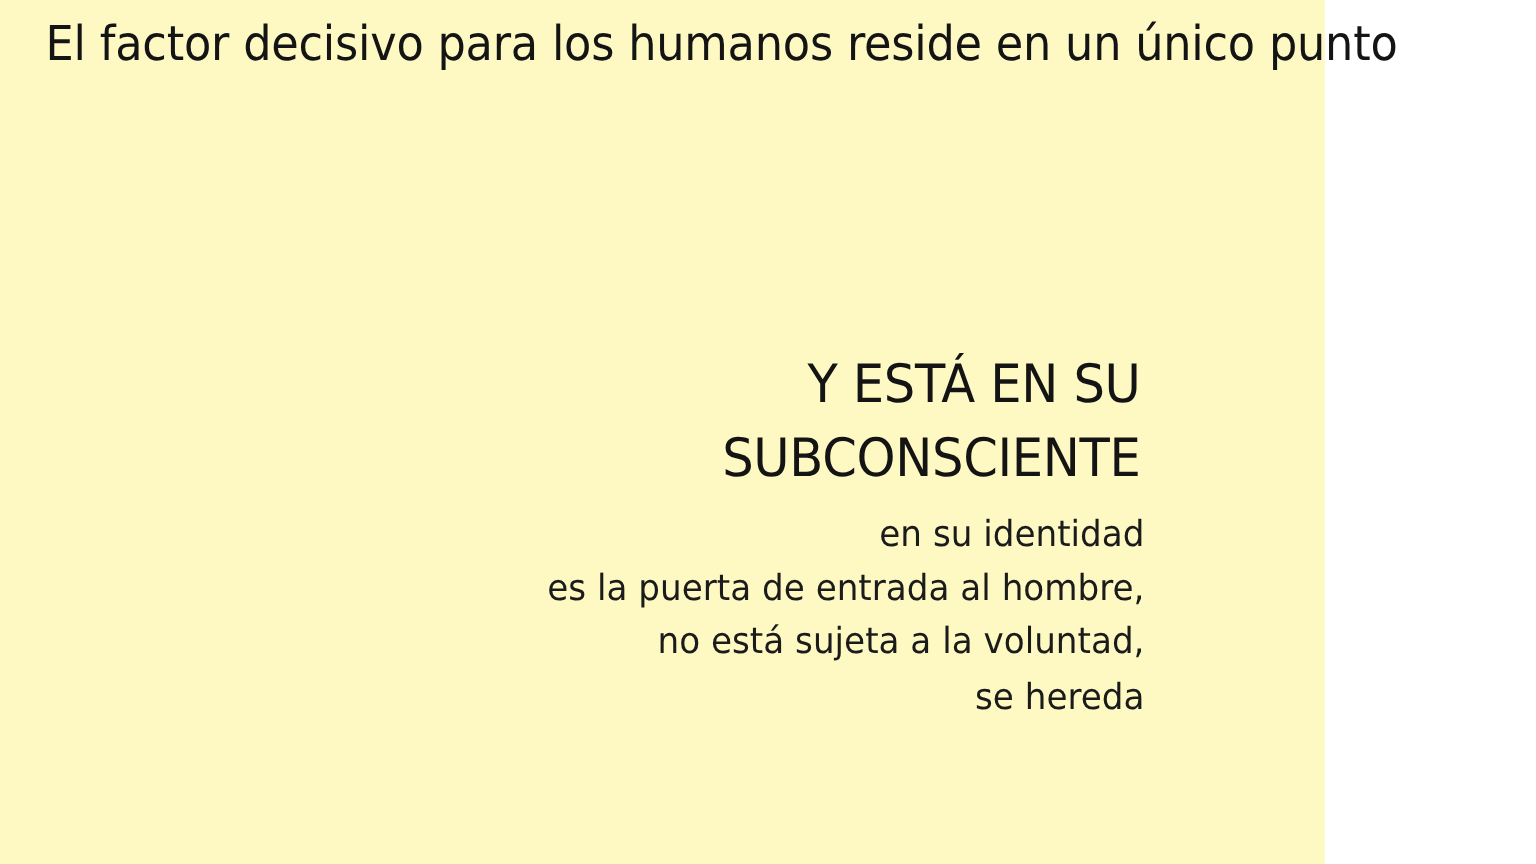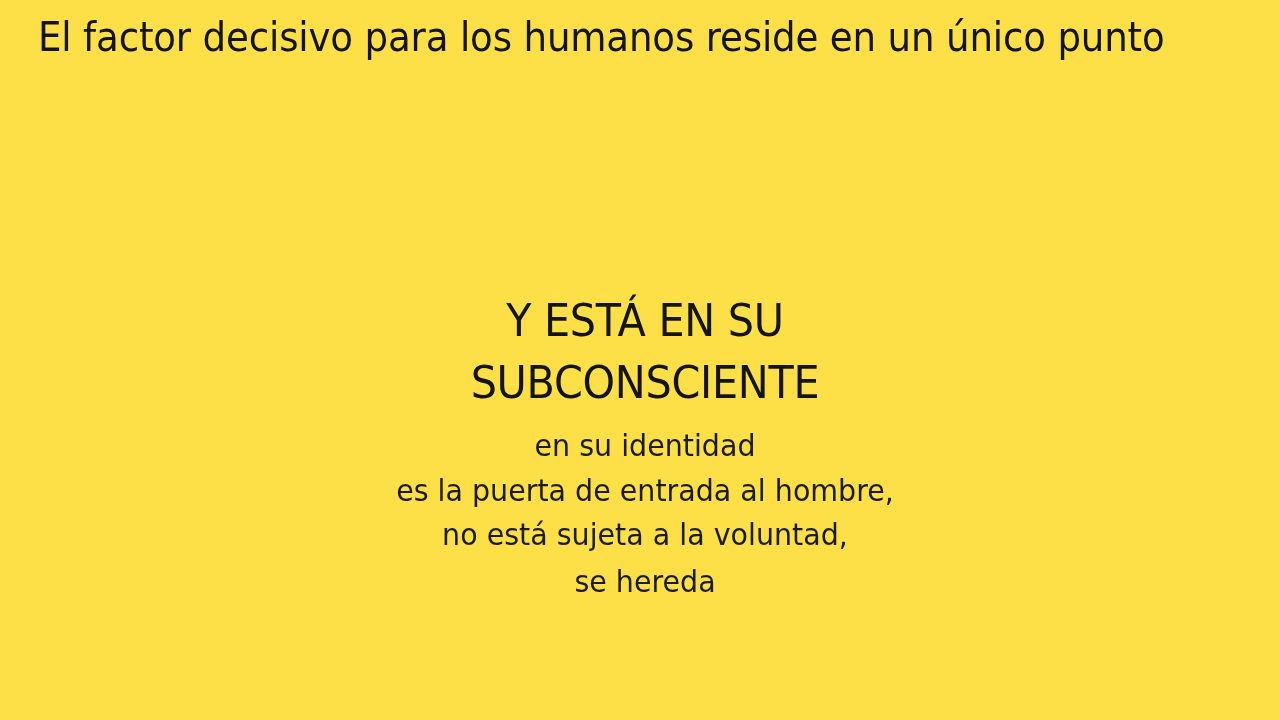--- a/index.html
+++ b/index.html
@@ -10,23 +10,23 @@
   }
   body {
     width: 1280px;
     height: 720px;
     overflow: hidden;
     font-family: "DejaVu Sans", sans-serif;
     color: #1a1a1a;
   }
   .slide {
     position: relative;
-    width: 1280px;
+    width: 1104px;
     height: 720px;
-    background: #fde047;
+    background: #fef9c3;
   }
   .slide-title {
     position: absolute;
     left: 38px;
     top: 14px;
     width: 1100px;
     font-family: "DejaVu Sans", sans-serif;
     font-size: 40px;
     font-weight: 400;
     line-height: 1.18;
@@ -34,21 +34,21 @@
     color: #141414;
     white-space: nowrap;
     transform: scaleX(0.93);
     transform-origin: left top;
   }
   .body-block {
     position: absolute;
     left: 320px;
     top: 290px;
     width: 650px;
-    text-align: center;
+    text-align: right;
   }
   .headline {
     font-family: "DejaVu Sans", sans-serif;
     font-size: 44px;
     font-weight: 400;
     line-height: 1.42;
     letter-spacing: -0.3px;
     color: #141414;
     transform: scaleX(0.94);
     transform-origin: center top;

